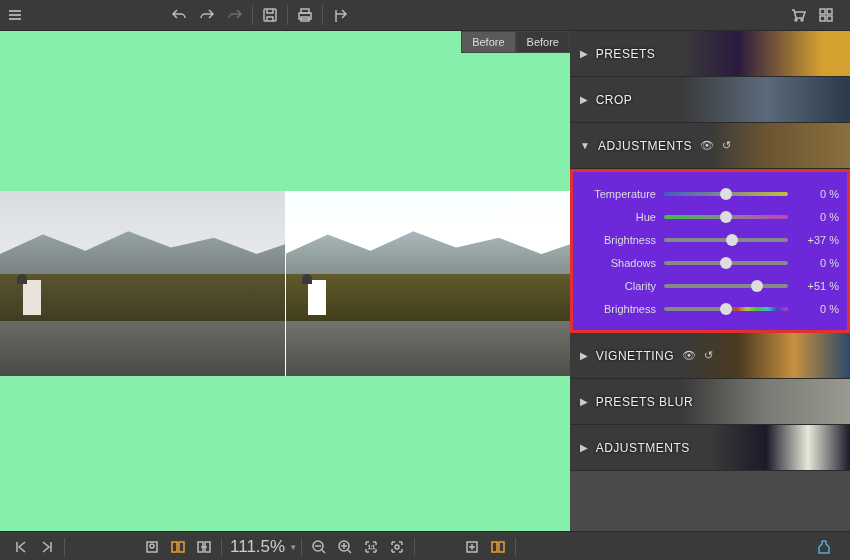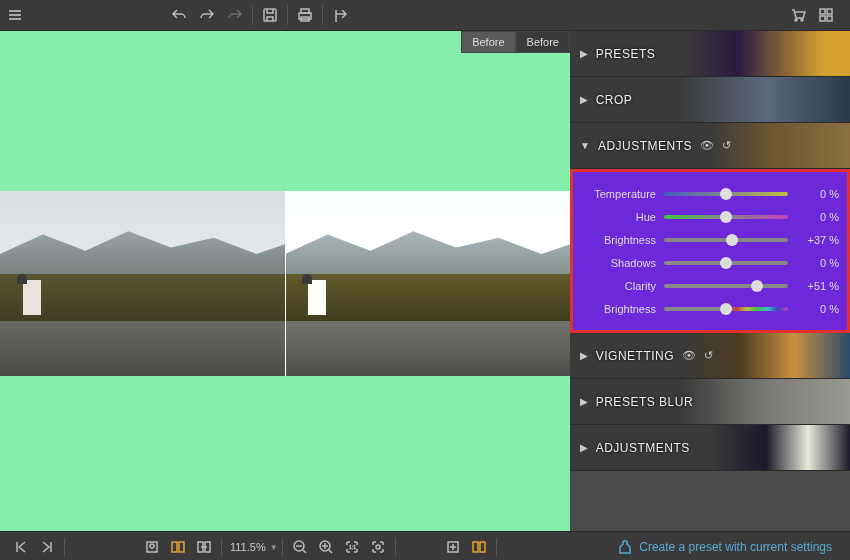--- a/index.html
+++ b/index.html
@@ -40,21 +40,21 @@
 .slider-label{width:75px;text-align:right;color:#ddd;font-size:11px;padding-right:8px}
 .slider-track{flex:1;height:4px;background:#888;position:relative;border-radius:2px}
 .slider-track.temp{background:linear-gradient(90deg,#4060c0,#888 50%,#c0c040)}
 .slider-track.hue{background:linear-gradient(90deg,#40c040,#888 50%,#c040c0)}
 .slider-track.sat{background:linear-gradient(90deg,#888 50%,#c04040,#c0c040,#40c040,#40c0c0,#4040c0,#c040c0)}
 .slider-thumb{position:absolute;top:-4px;width:12px;height:12px;background:#ddd;border-radius:50%;transform:translateX(-50%);cursor:pointer}
 .slider-val{width:45px;text-align:right;color:#ddd;font-size:11px;padding-left:6px}
 .bottombar{height:30px;background:#3a3a3a;display:flex;align-items:center;border-top:1px solid #2a2a2a;padding:0 8px}
 .bottombar .tool{width:26px;height:30px;display:flex;align-items:center;justify-content:center;cursor:pointer;color:#bbb}
 .bottombar .sep{width:1px;height:18px;background:#555;margin:0 4px}
-.bottombar .zoom{color:#ccc;font-size:11px;padding:0 4px}
+.bottombar .zoom{color:#ccc;font-size:17px;padding:0 4px}
 .bottombar .preset-link{margin-left:auto;display:flex;align-items:center;gap:6px;color:#5aaad4;cursor:pointer;font-size:12px;padding-right:10px}
 .active-orange{color:#e8a030!important}
 svg{width:16px;height:16px;fill:none;stroke:currentColor;stroke-width:1.5}
 </style>
 </head>
 <body>
 
 <div class="topbar">
   <div class="menu-btn">
     <svg viewBox="0 0 16 16">
@@ -293,15 +293,14 @@
       <svg viewBox="0 0 16 16">
         <rect x="2" y="3" width="5" height="10"></rect>
         <rect x="9" y="3" width="5" height="10"></rect>
       </svg>
     </div>
   <div class="sep"></div>
   <div class="preset-link">
     <svg viewBox="0 0 16 16" style="stroke:#5aaad4">
         <path d="M6 2v3L3 8v6h10V8l-3-3V2M6 2h4"></path>
       </svg>
-    <span>Create a preset with current settings</span>
   </div>
 </div>
 
 </body></html>

